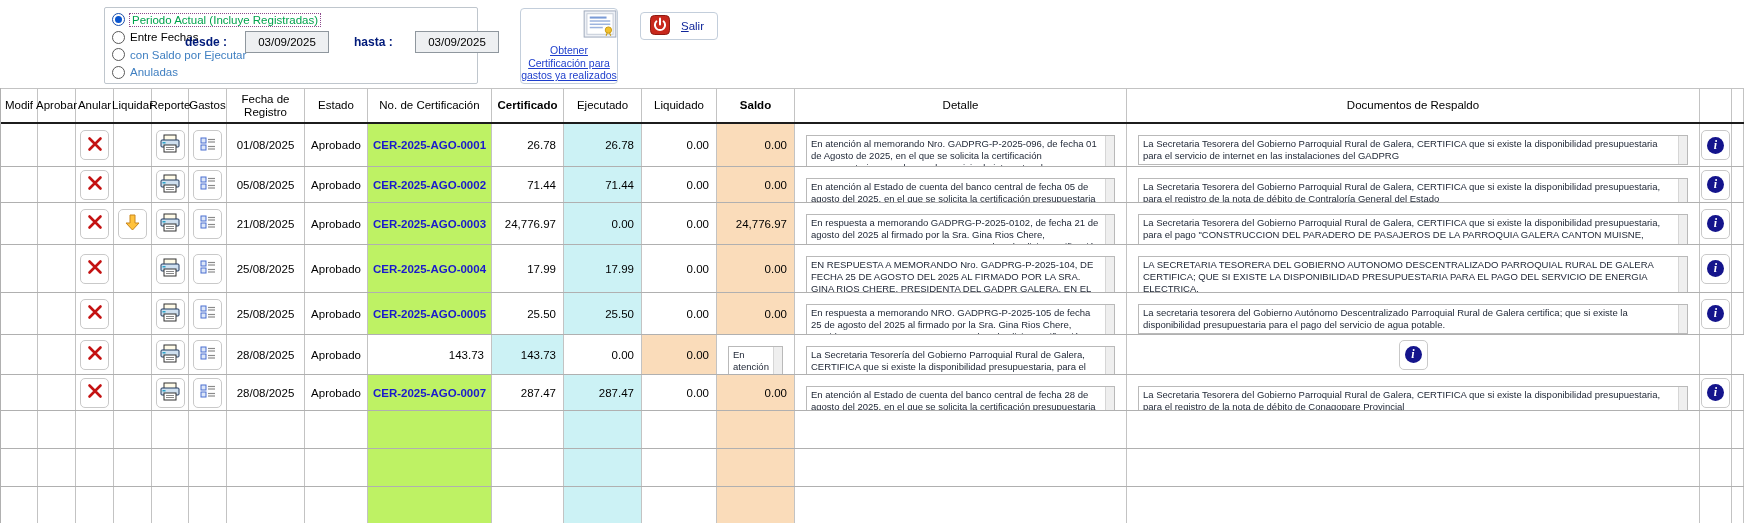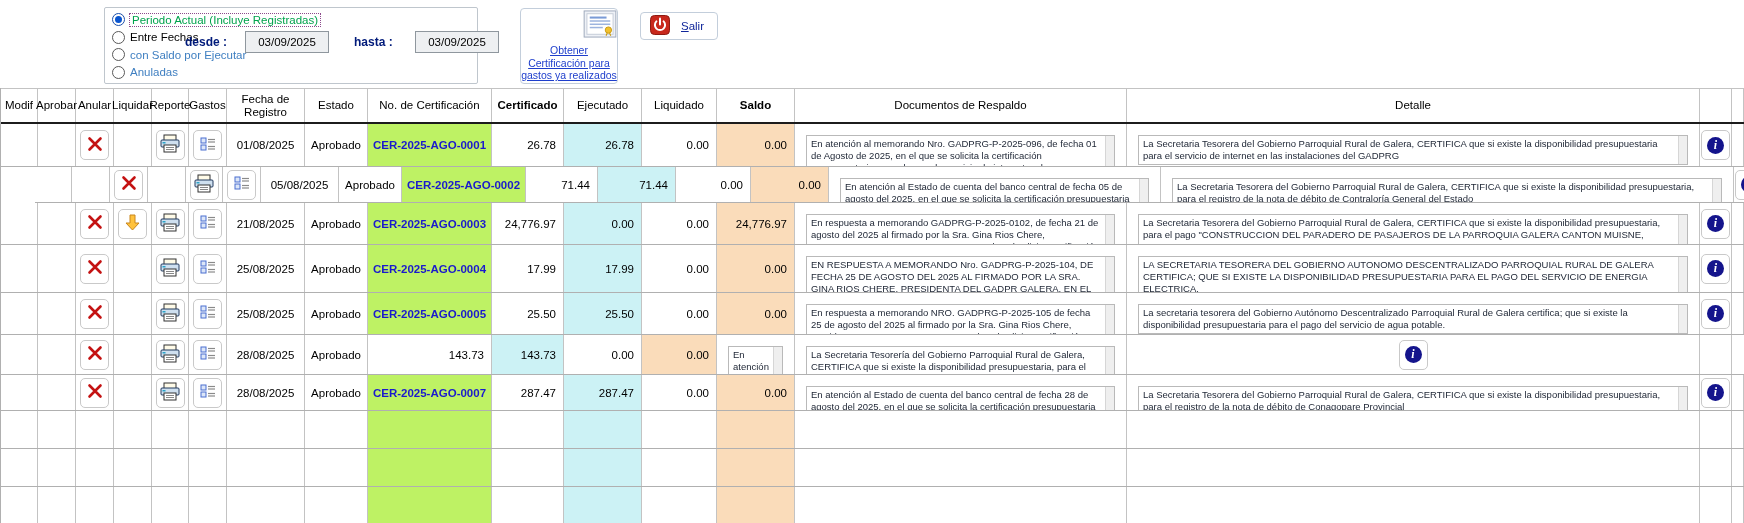--- a/index.html
+++ b/index.html
@@ -134,22 +134,22 @@
     <div class="th">Liquidar</div>
     <div class="th">Reporte</div>
     <div class="th">Gastos</div>
     <div class="th">Fecha de Registro</div>
     <div class="th">Estado</div>
     <div class="th">No. de Certificación</div>
     <div class="th bold">Certificado</div>
     <div class="th">Ejecutado</div>
     <div class="th">Liquidado</div>
     <div class="th bold">Saldo</div>
+    <div class="th">Detalle</div>
     <div class="th">Documentos de Respaldo</div>
-    <div class="th">Detalle</div>
     <div class="th"></div>
     <div class="th"></div>
   </div>
   <div id="tbody">
   <div class="tr" style="height: 43px;">
     <div class="td"></div>
     <div class="td"></div>
     <div class="td">
       <button class="icon-btn">
         <span>
@@ -212,21 +212,21 @@
       </div>
     </div>
     <div class="td">
       <button class="icon-btn">
         <span class="info-glyph">i</span>
       </button>
     </div>
     <div class="td"></div>
   </div>
 
-  <div class="tr" style="height: 36px; margin-left: 34px;">
+  <div class="tr" style="height: 36px;">
     <div class="td"></div>
     <div class="td"></div>
     <div class="td">
       <button class="icon-btn">
         <span>
           <svg width="16" height="16" viewBox="0 0 16 16">
             <path d="M2.5 2.5 L13.5 13.5 M13.5 2.5 L2.5 13.5" stroke="#c41212" stroke-width="2.6" stroke-linecap="round"></path>
           </svg>
         </span>
       </button>

